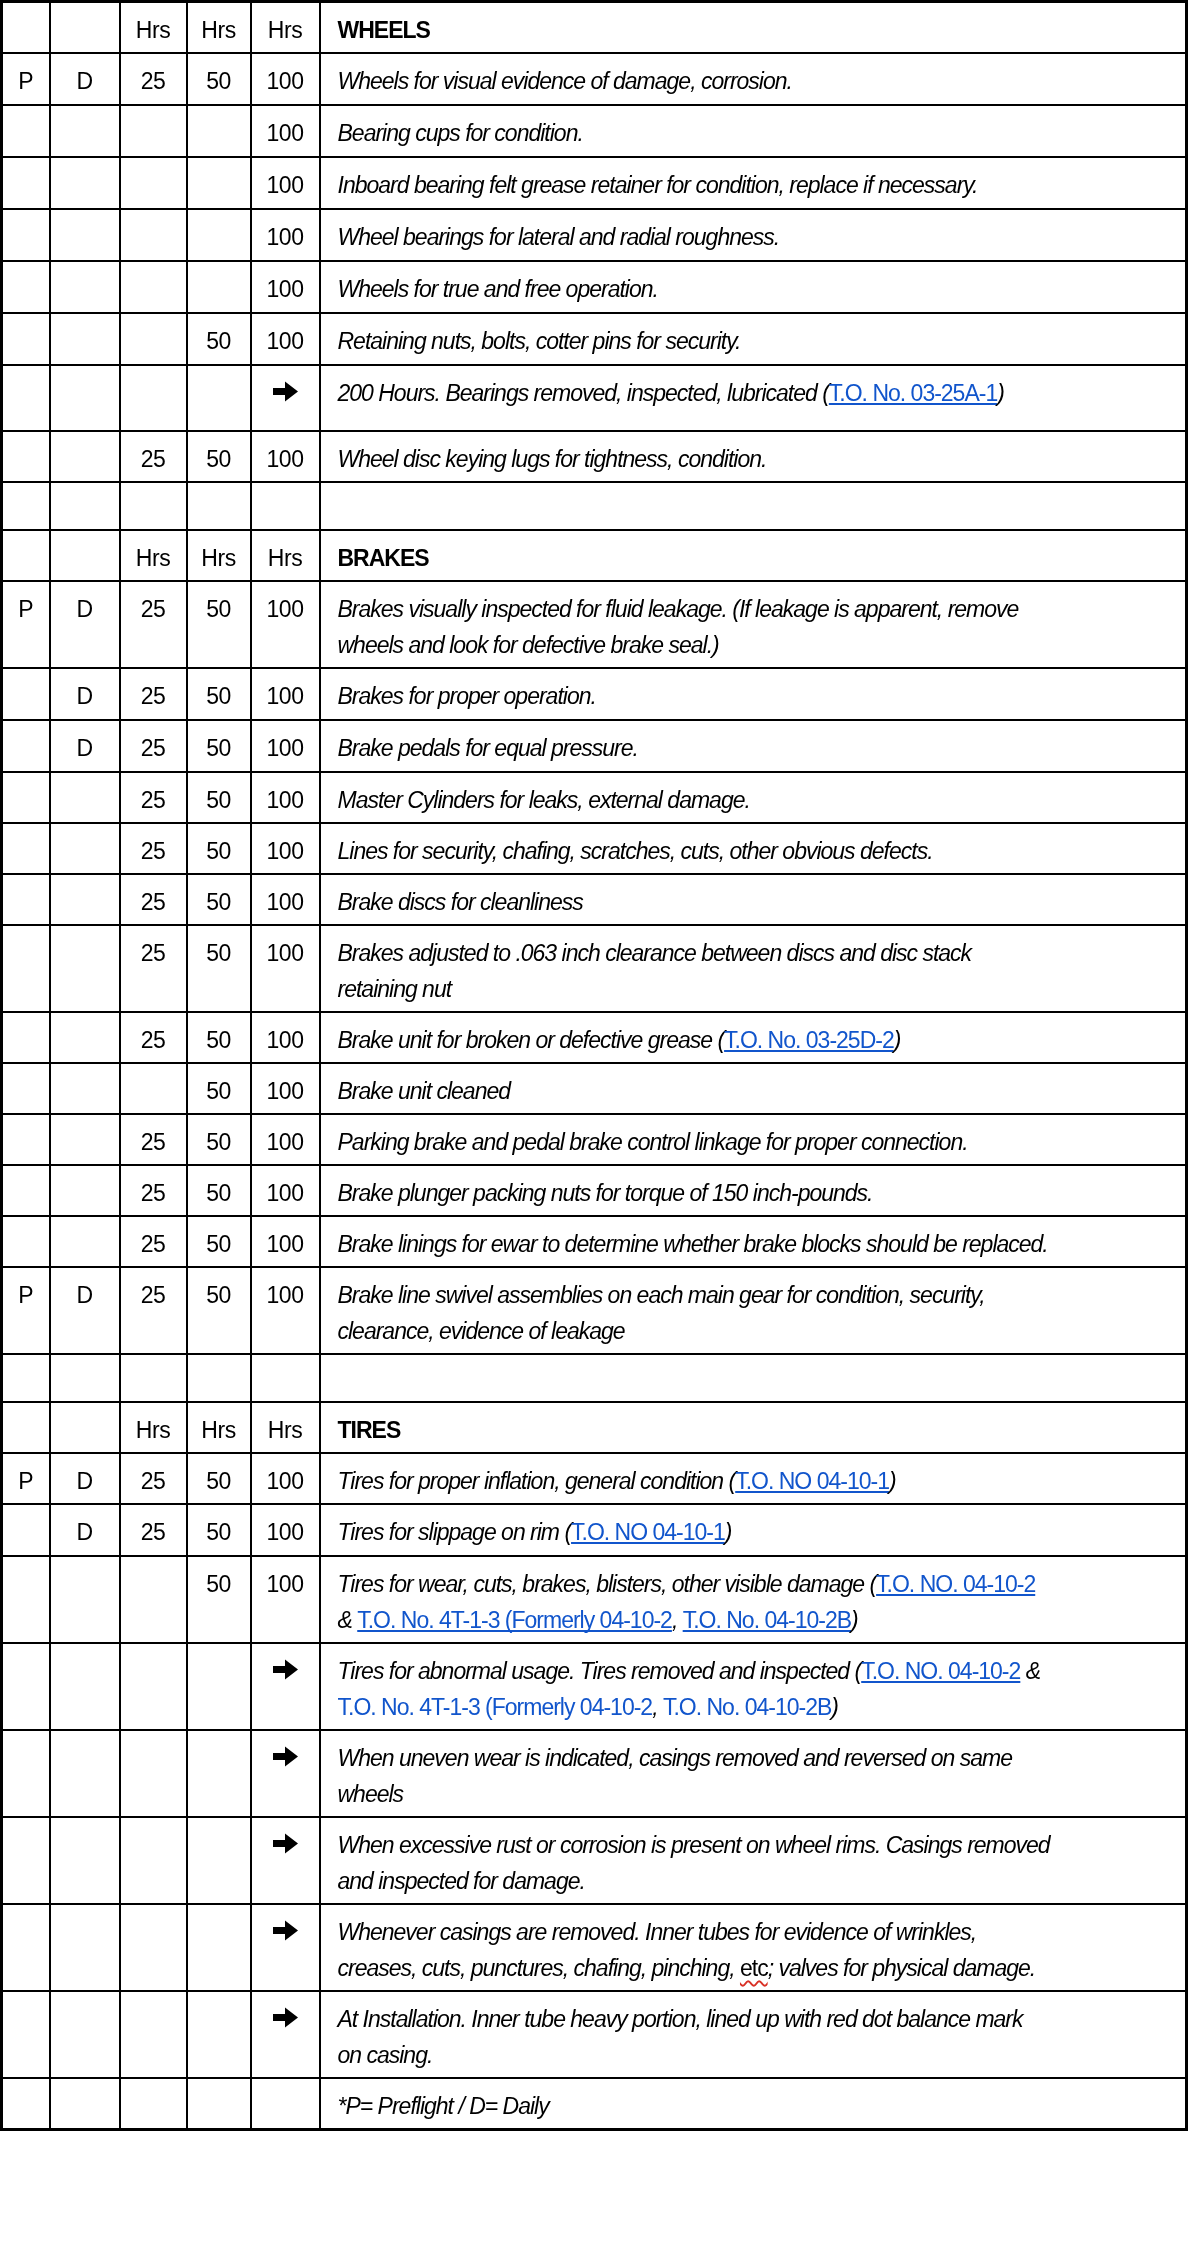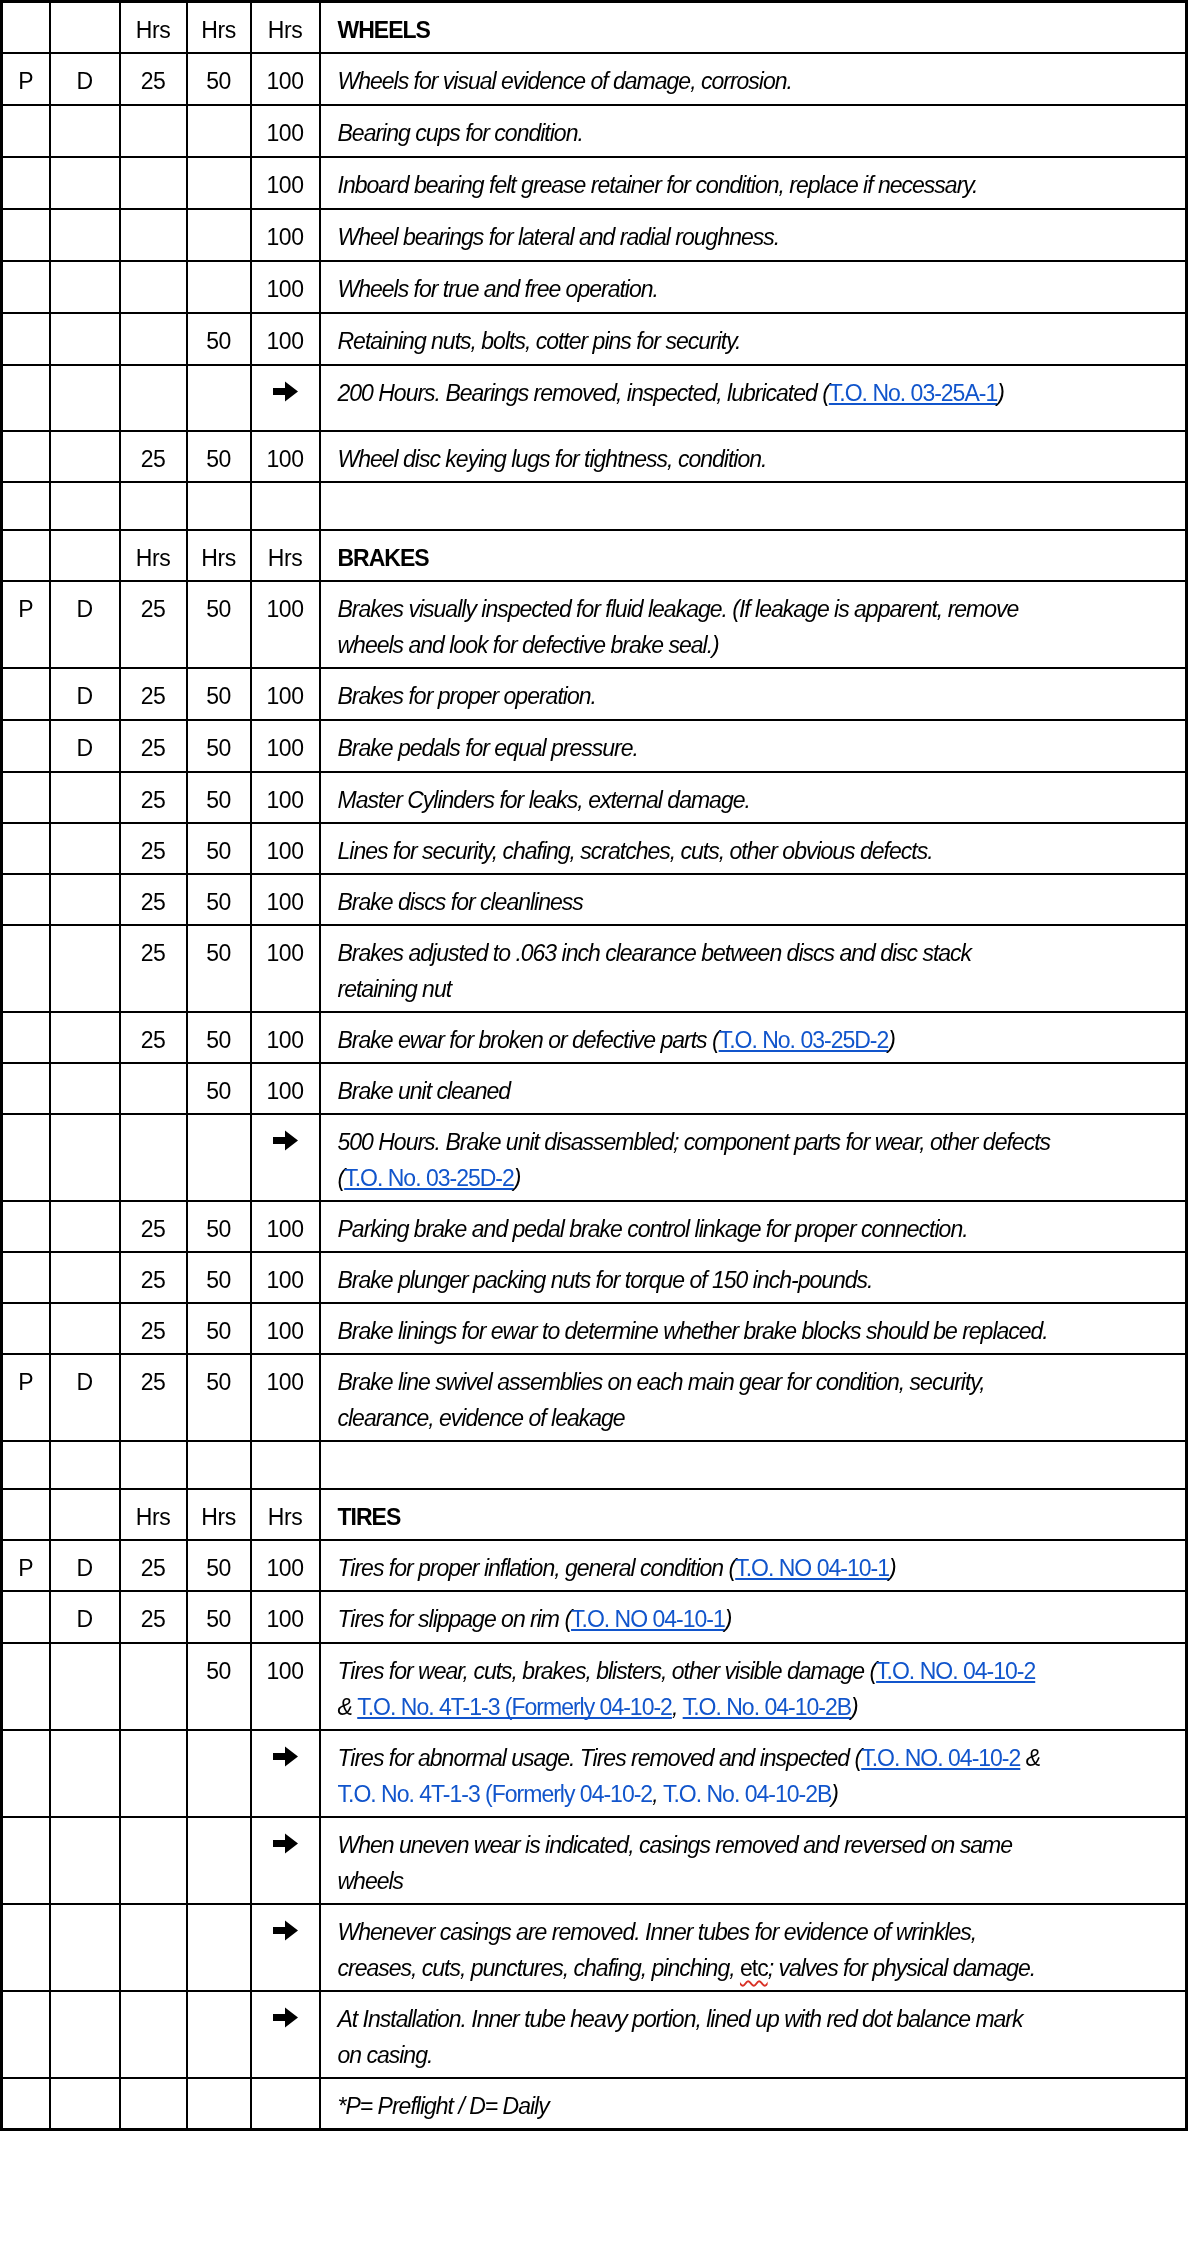--- a/index.html
+++ b/index.html
@@ -173,39 +173,29 @@
         <td class="num">50</td>
         <td class="num">100</td>
         <td class="desc"><span class="txt">Brakes adjusted to .063 inch clearance between discs and disc stack</span><br><span class="txt">retaining nut</span></td>
       </tr>
       <tr style="height: 51px;">
         <td class="num"></td>
         <td class="num"></td>
         <td class="num">25</td>
         <td class="num">50</td>
         <td class="num">100</td>
-        <td class="desc"><span class="txt">Brake ewar for broken or defective parts (</span><a href="#" class="link">T.O. No. 03-25D-2</a><span class="txt">)</span></td>
+        <td class="desc"><span class="txt">Brake unit for broken or defective grease (</span><a href="#" class="link">T.O. No. 03-25D-2</a><span class="txt">)</span></td>
       </tr>
       <tr style="height: 49px;">
         <td class="num"></td>
         <td class="num"></td>
         <td class="num"></td>
         <td class="num">50</td>
         <td class="num">100</td>
         <td class="desc"><span class="txt">Brake unit cleaned</span></td>
-      </tr>
-      <tr style="height: 82px;">
-        <td class="num"></td>
-        <td class="num"></td>
-        <td class="num"></td>
-        <td class="num"></td>
-        <td class="arrowcell"><svg width="27" height="23" viewBox="0 0 27 23" aria-hidden="true">
-            <polygon points="1,8 13,8 13,1.5 26,11.5 13,21.5 13,15 1,15" fill="#000"></polygon>
-          </svg></td>
-        <td class="desc"><span class="txt">500 Hours. Brake unit disassembled; component parts for wear, other defects</span><br><span class="txt">(</span><a href="#" class="link">T.O. No. 03-25D-2</a><span class="txt">)</span></td>
       </tr>
       <tr style="height: 50px;">
         <td class="num"></td>
         <td class="num"></td>
         <td class="num">25</td>
         <td class="num">50</td>
         <td class="num">100</td>
         <td class="desc"><span class="txt">Parking brake and pedal brake control linkage for proper connection.</span></td>
       </tr>
       <tr style="height: 49px;">
@@ -284,20 +274,30 @@
       </tr>
       <tr style="height: 78px;">
         <td class="num"></td>
         <td class="num"></td>
         <td class="num"></td>
         <td class="num"></td>
         <td class="arrowcell"><svg width="27" height="23" viewBox="0 0 27 23" aria-hidden="true">
             <polygon points="1,8 13,8 13,1.5 26,11.5 13,21.5 13,15 1,15" fill="#000"></polygon>
           </svg></td>
         <td class="desc"><span class="txt">When uneven wear is indicated, casings removed and reversed on same</span><br><span class="txt">wheels</span></td>
+      </tr>
+      <tr style="height: 77px;">
+        <td class="num"></td>
+        <td class="num"></td>
+        <td class="num"></td>
+        <td class="num"></td>
+        <td class="arrowcell"><svg width="27" height="23" viewBox="0 0 27 23" aria-hidden="true">
+            <polygon points="1,8 13,8 13,1.5 26,11.5 13,21.5 13,15 1,15" fill="#000"></polygon>
+          </svg></td>
+        <td class="desc"><span class="txt">When excessive rust or corrosion is present on wheel rims. Casings removed</span><br><span class="txt">and inspected for damage.</span></td>
       </tr>
       <tr style="height: 77px;">
         <td class="num"></td>
         <td class="num"></td>
         <td class="num"></td>
         <td class="num"></td>
         <td class="arrowcell"><svg width="27" height="23" viewBox="0 0 27 23" aria-hidden="true">
             <polygon points="1,8 13,8 13,1.5 26,11.5 13,21.5 13,15 1,15" fill="#000"></polygon>
           </svg></td>
         <td class="desc"><span class="txt">Whenever casings are removed. Inner tubes for evidence of wrinkles,</span><br><span class="txt">creases, cuts, punctures, chafing, pinching, </span><span class="misspelled">etc</span><span class="txt">; valves for physical damage.</span></td>

